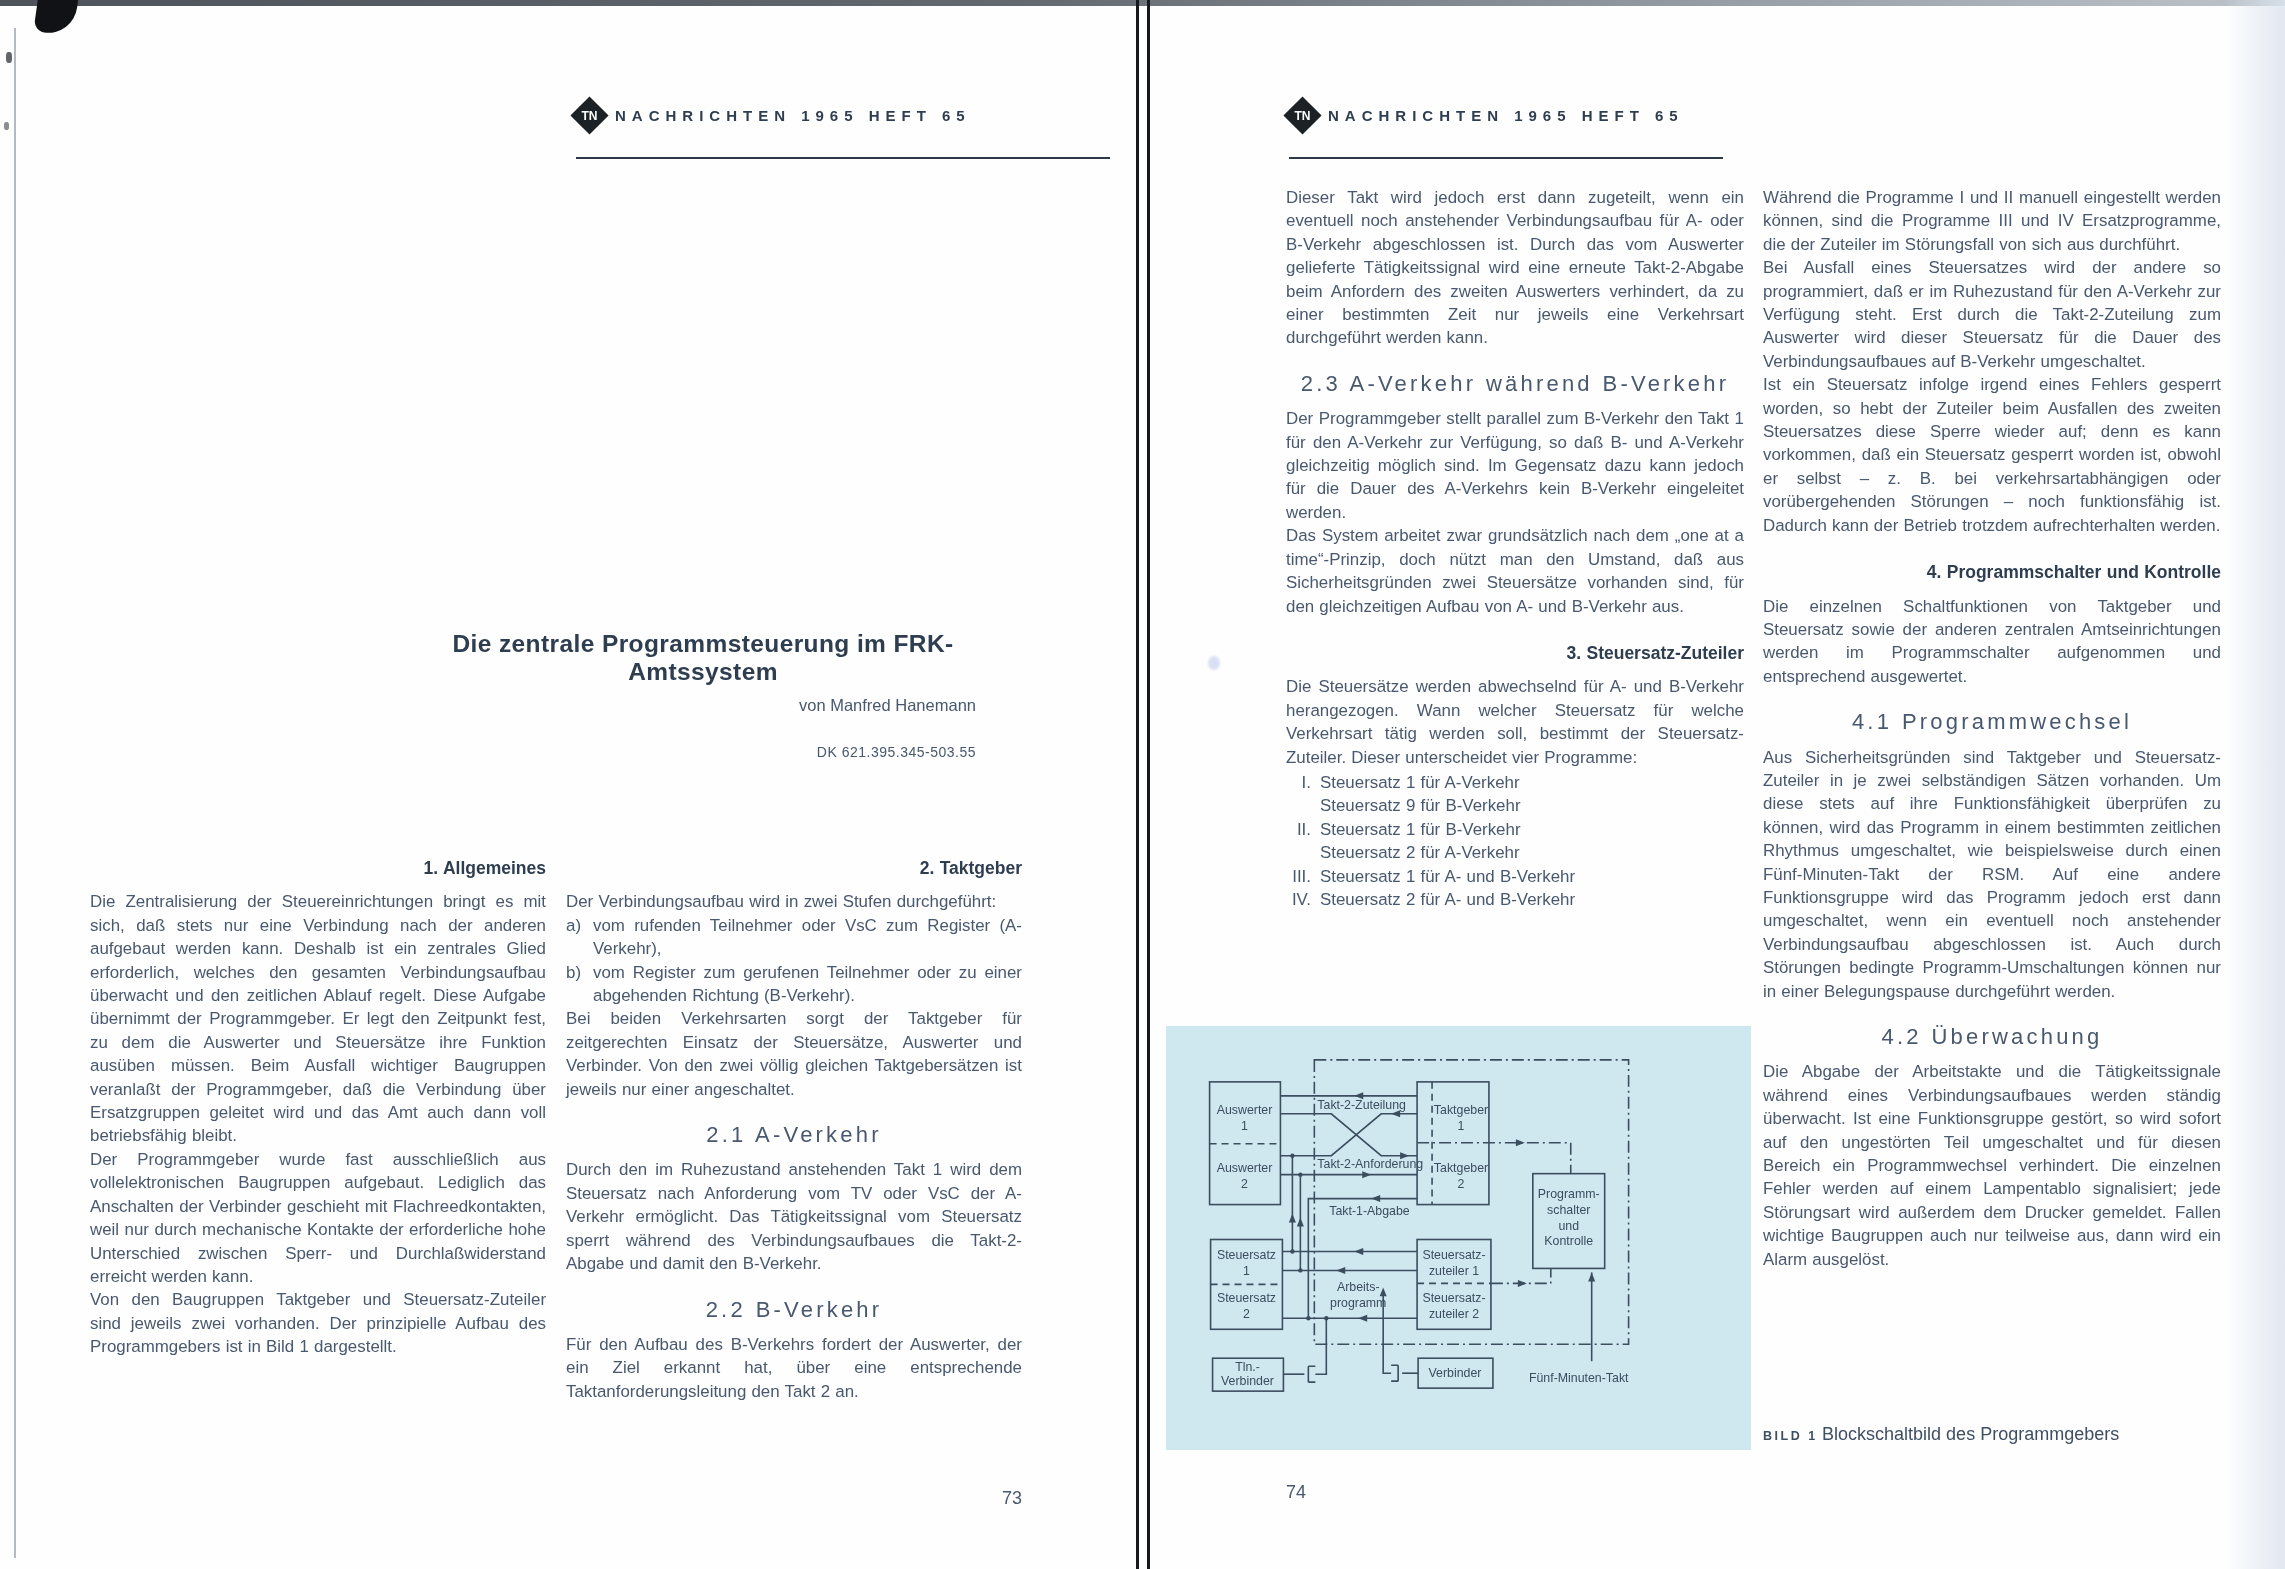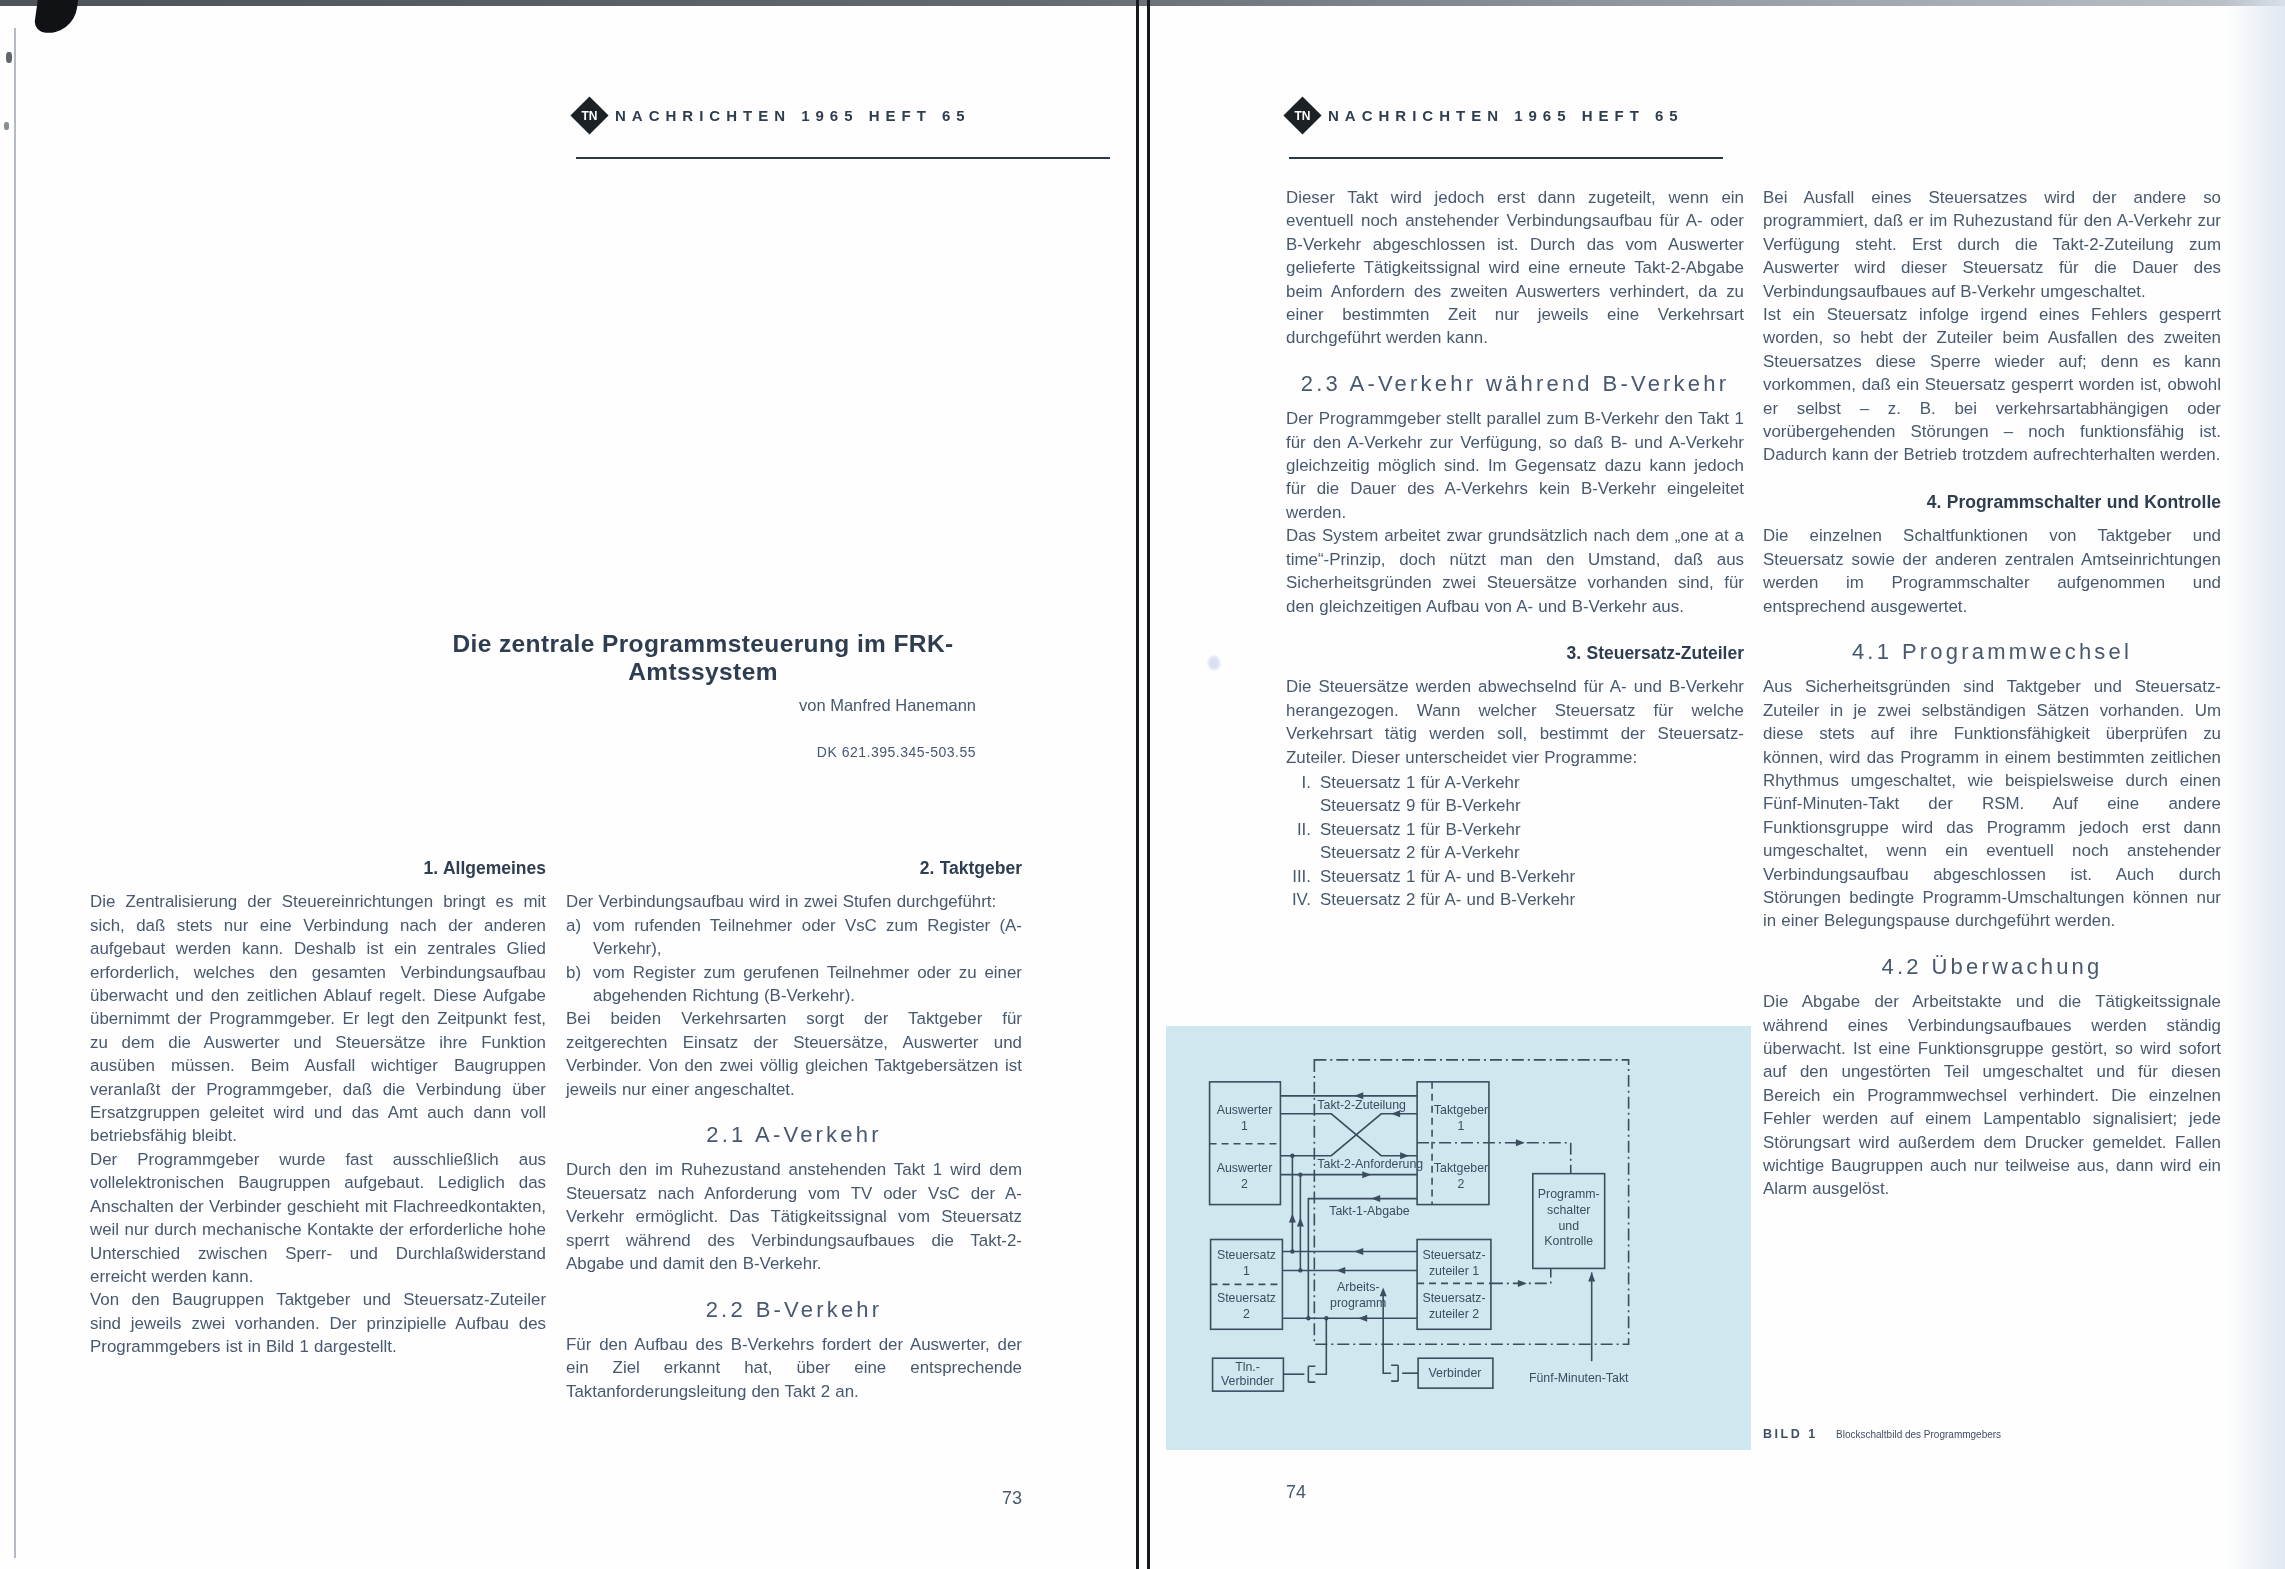--- a/index.html
+++ b/index.html
@@ -70,21 +70,21 @@
   .diagram svg{display:block;width:100%;height:100%}
   .ln{stroke:var(--diagram-line);fill:none;stroke-width:1.6}
   .dash{stroke:var(--diagram-line);fill:none;stroke-width:1.6;stroke-dasharray:7 5}
   .dashdot{stroke:var(--diagram-line);fill:none;stroke-width:1.6;stroke-dasharray:12 4 2 4}
   .ah{fill:var(--diagram-line);stroke:none}
   .jd{fill:var(--diagram-line);stroke:none}
   .dtx{fill:var(--diagram-line);font-family:"Liberation Sans","DejaVu Sans",sans-serif;font-size:12.4px}
 
   .caption{position:absolute;left:1763px;top:1424px;width:460px;color:#3f4f63}
   .caption .cap-label{font-size:12.5px;font-weight:bold;letter-spacing:2.5px}
-  .caption .cap-text{font-size:10px;margin-left:14px}
+  .caption .cap-text{font-size:18px;}
 </style>
 </head>
 <body>
 
 <div class="stage">
 
   <div class="top-edge"></div>
   <div class="corner-blob"></div>
   <div class="left-line"></div>
   <div class="speck1"></div>
@@ -170,20 +170,21 @@
         <span class="tx">Steuersatz 1 für A- und B-Verkehr</span>
       </div>
       <div class="prog-row">
         <span class="num">IV.</span>
         <span class="tx">Steuersatz 2 für A- und B-Verkehr</span>
       </div>
     </div>
   </div>
 
   <div class="col col-r2">
+    <p>Während die Programme I und II manuell eingestellt werden können, sind die Programme III und IV Ersatzprogramme, die der Zuteiler im Störungsfall von sich aus durchführt.</p>
     <p>Bei Ausfall eines Steuersatzes wird der andere so programmiert, daß er im Ruhezustand für den A-Verkehr zur Verfügung steht. Erst durch die Takt-2-Zuteilung zum Auswerter wird dieser Steuersatz für die Dauer des Verbindungsaufbaues auf B-Verkehr umgeschaltet.</p>
     <p>Ist ein Steuersatz infolge irgend eines Fehlers gesperrt worden, so hebt der Zuteiler beim Ausfallen des zweiten Steuersatzes diese Sperre wieder auf; denn es kann vorkommen, daß ein Steuersatz gesperrt worden ist, obwohl er selbst – z. B. bei verkehrsartabhängigen oder vorübergehenden Störungen – noch funktionsfähig ist. Dadurch kann der Betrieb trotzdem aufrechterhalten werden.</p>
     <div class="sec-h">4. Programmschalter und Kontrolle</div>
     <p>Die einzelnen Schaltfunktionen von Taktgeber und Steuersatz sowie der anderen zentralen Amtseinrichtungen werden im Programmschalter aufgenommen und entsprechend ausgewertet.</p>
     <div class="sub-h">4.1 Programmwechsel</div>
     <p>Aus Sicherheitsgründen sind Taktgeber und Steuersatz-Zuteiler in je zwei selbständigen Sätzen vorhanden. Um diese stets auf ihre Funktionsfähigkeit überprüfen zu können, wird das Programm in einem bestimmten zeitlichen Rhythmus umgeschaltet, wie beispielsweise durch einen Fünf-Minuten-Takt der RSM. Auf eine andere Funktionsgruppe wird das Programm jedoch erst dann umgeschaltet, wenn ein eventuell noch anstehender Verbindungsaufbau abgeschlossen ist. Auch durch Störungen bedingte Programm-Umschaltungen können nur in einer Belegungspause durchgeführt werden.</p>
     <div class="sub-h">4.2 Überwachung</div>
     <p>Die Abgabe der Arbeitstakte und die Tätigkeitssignale während eines Verbindungsaufbaues werden ständig überwacht. Ist eine Funktionsgruppe gestört, so wird sofort auf den ungestörten Teil umgeschaltet und für diesen Bereich ein Programmwechsel verhindert. Die einzelnen Fehler werden auf einem Lampentablo signalisiert; jede Störungsart wird außerdem dem Drucker gemeldet. Fallen wichtige Baugruppen auch nur teilweise aus, dann wird ein Alarm ausgelöst.</p>
   </div>
 

